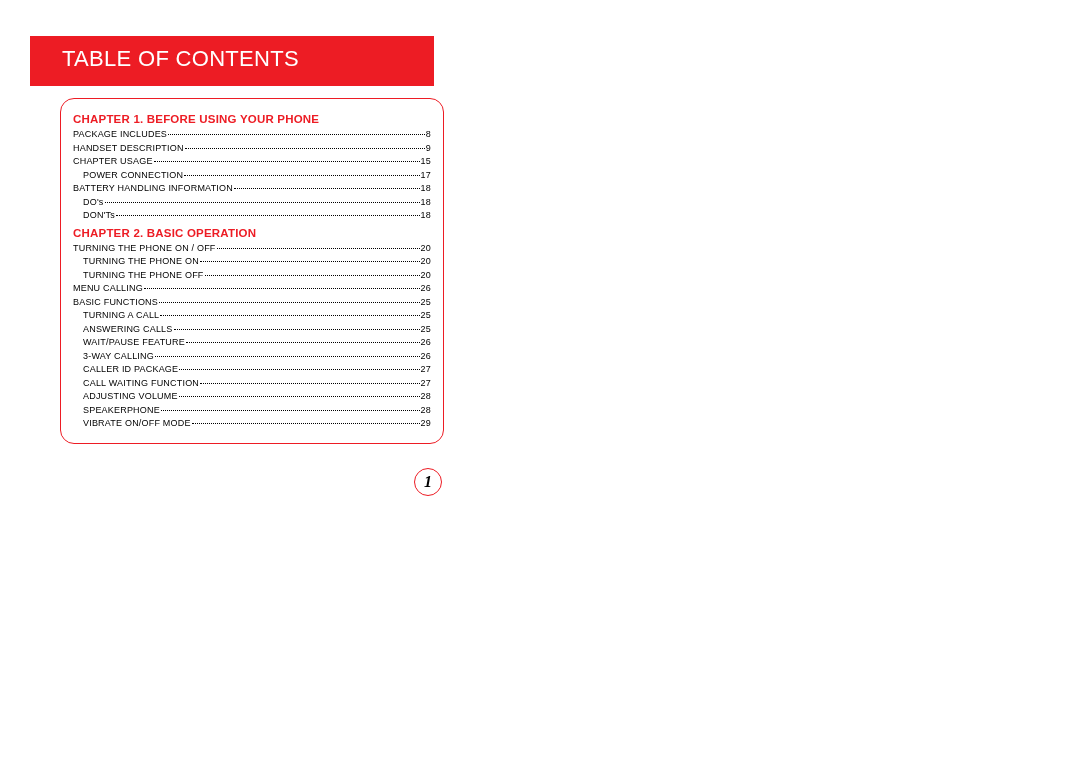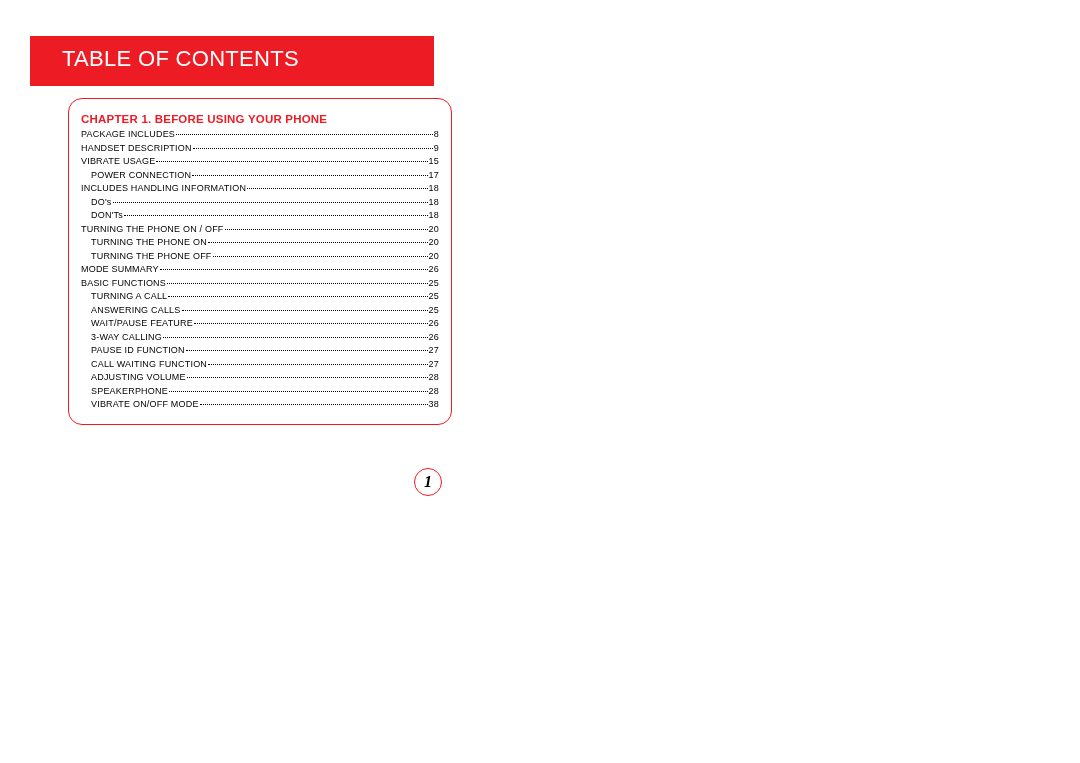--- a/index.html
+++ b/index.html
@@ -25,21 +25,21 @@
     left: 62px;
     color: #fff;
     font-size: 22px;
     font-weight: 400;
     letter-spacing: 0.3px;
     font-family: "Myriad Pro", "Segoe UI Semibold", Arial, sans-serif;
   }
   .toc-box {
     position: absolute;
     top: 98px;
-    left: 68px;
+    left: 60px;
     width: 384px;
     border: 1.5px solid #ed1c24;
     border-radius: 14px;
     padding: 10px 12px 12px 12px;
     box-sizing: border-box;
   }
   .chapter-head {
     color: #ed1c24;
     font-weight: 700;
     font-size: 11.5px;
@@ -98,61 +98,62 @@
       <span class="label">PACKAGE INCLUDES</span>
       <span class="dots"></span>
       <span class="pg">8</span>
     </div>
     <div class="toc-line lvl0">
       <span class="label">HANDSET DESCRIPTION</span>
       <span class="dots"></span>
       <span class="pg">9</span>
     </div>
     <div class="toc-line lvl0">
-      <span class="label">VIBRATE USAGE</span>
+      <span class="label">CHAPTER USAGE</span>
       <span class="dots"></span>
       <span class="pg">15</span>
     </div>
     <div class="toc-line lvl1">
       <span class="label">POWER CONNECTION</span>
       <span class="dots"></span>
       <span class="pg">17</span>
     </div>
     <div class="toc-line lvl0">
-      <span class="label">INCLUDES HANDLING INFORMATION</span>
+      <span class="label">BATTERY HANDLING INFORMATION</span>
       <span class="dots"></span>
       <span class="pg">18</span>
     </div>
     <div class="toc-line lvl1">
       <span class="label">DO's</span>
       <span class="dots"></span>
       <span class="pg">18</span>
     </div>
     <div class="toc-line lvl1">
       <span class="label">DON'Ts</span>
       <span class="dots"></span>
       <span class="pg">18</span>
     </div>
+    <div class="chapter-head">CHAPTER 2.  BASIC OPERATION</div>
     <div class="toc-line lvl0">
       <span class="label">TURNING THE PHONE ON / OFF</span>
       <span class="dots"></span>
       <span class="pg">20</span>
     </div>
     <div class="toc-line lvl1">
       <span class="label">TURNING THE PHONE ON</span>
       <span class="dots"></span>
       <span class="pg">20</span>
     </div>
     <div class="toc-line lvl1">
       <span class="label">TURNING THE PHONE OFF</span>
       <span class="dots"></span>
       <span class="pg">20</span>
     </div>
     <div class="toc-line lvl0">
-      <span class="label">MODE SUMMARY</span>
+      <span class="label">MENU CALLING</span>
       <span class="dots"></span>
       <span class="pg">26</span>
     </div>
     <div class="toc-line lvl0">
       <span class="label">BASIC FUNCTIONS</span>
       <span class="dots"></span>
       <span class="pg">25</span>
     </div>
     <div class="toc-line lvl1">
       <span class="label">TURNING A CALL</span>
@@ -168,21 +169,21 @@
       <span class="label">WAIT/PAUSE FEATURE</span>
       <span class="dots"></span>
       <span class="pg">26</span>
     </div>
     <div class="toc-line lvl1">
       <span class="label">3-WAY CALLING</span>
       <span class="dots"></span>
       <span class="pg">26</span>
     </div>
     <div class="toc-line lvl1">
-      <span class="label">PAUSE ID FUNCTION</span>
+      <span class="label">CALLER ID PACKAGE</span>
       <span class="dots"></span>
       <span class="pg">27</span>
     </div>
     <div class="toc-line lvl1">
       <span class="label">CALL WAITING FUNCTION</span>
       <span class="dots"></span>
       <span class="pg">27</span>
     </div>
     <div class="toc-line lvl1">
       <span class="label">ADJUSTING VOLUME</span>
@@ -190,19 +191,19 @@
       <span class="pg">28</span>
     </div>
     <div class="toc-line lvl1">
       <span class="label">SPEAKERPHONE</span>
       <span class="dots"></span>
       <span class="pg">28</span>
     </div>
     <div class="toc-line lvl1">
       <span class="label">VIBRATE ON/OFF MODE</span>
       <span class="dots"></span>
-      <span class="pg">38</span>
+      <span class="pg">29</span>
     </div>
   </div>
 
 <div class="page-num-circle">
   <span>1</span>
 </div>
 
 </body></html>

